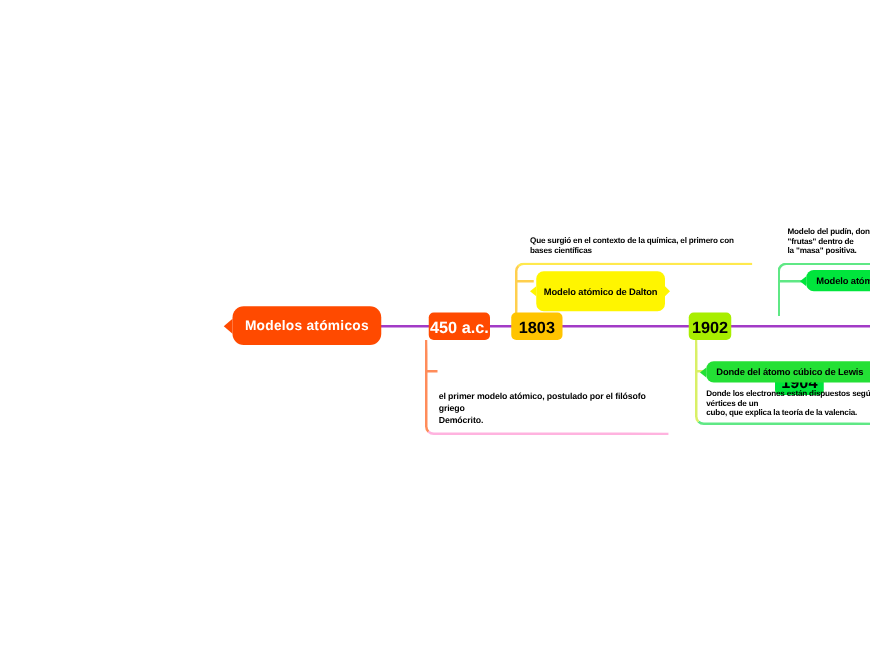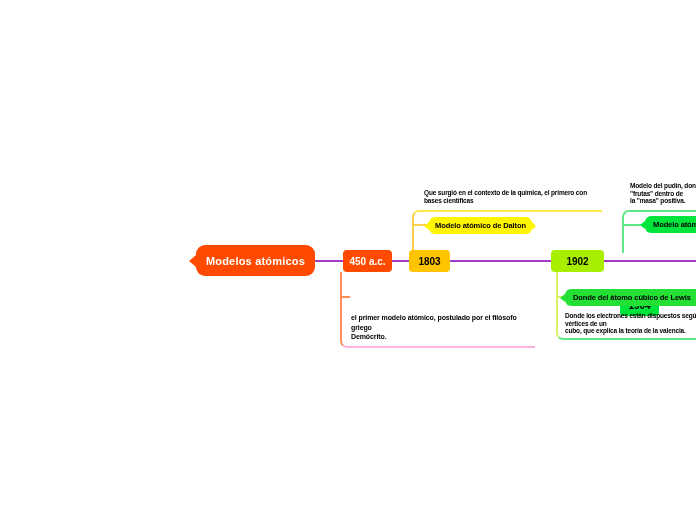--- a/index.html
+++ b/index.html
@@ -18,36 +18,36 @@
     border-left:2px solid var(--gold-light);border-top:2px solid var(--yellow-underline);border-top-left-radius:7px;}
   .elbow-thomson{left:622px;top:210px;width:76px;height:41px;
     border-left:2px solid var(--green-light);border-top:2px solid var(--green-light);border-top-left-radius:7px;}
   .stub{position:absolute;height:2px;z-index:1;}
   .stub-dalton{left:413px;top:224px;width:14px;background:var(--gold-light);}
   .stub-thomson{left:623px;top:224px;width:19px;background:var(--green-light);}
   .stub-democrito{left:341px;top:296px;width:9px;background:var(--orange-light);}
   .stub-lewis{left:557px;top:296px;width:7px;background:var(--chartreuse-light);}
   
   .node{position:absolute;z-index:2;display:flex;align-items:center;justify-content:center;box-sizing:border-box;}
-  .main-node{left:196px;top:245px;width:119px;height:31px;background:var(--orange);
+  .main-node{left:186px;top:245px;width:119px;height:31px;background:var(--orange);
     color:#fff;font-size:11px;border-radius:9px;letter-spacing:.2px;}
   .main-node::before{content:"";position:absolute;left:-7px;top:50%;transform:translateY(-50%);
     border-top:6px solid transparent;border-bottom:6px solid transparent;border-right:7px solid var(--orange);}
-  .year-node{height:22px;border-radius:4px;font-size:10px;}
+  .year-node{height:22px;border-radius:4px;font-size:13px;}
   .year-450{left:343px;top:250px;width:49px;background:var(--orange);color:#fff;}
   .year-1803{left:409px;top:250px;width:41px;background:var(--gold);color:#000;}
-  .year-1902{left:551px;top:250px;width:53px;background:var(--chartreuse);color:#000;}
+  .year-1902{left:551px;top:250px;width:34px;background:var(--chartreuse);color:#000;}
   .year-1904{left:620px;top:258px;width:39px;background:var(--green);color:#000;margin-top:36px;}
   .bubble{position:absolute;z-index:2;display:flex;align-items:center;justify-content:center;
     font-size:7.5px;color:#000;border-radius:6px;letter-spacing:-.1px;white-space:nowrap;box-sizing:border-box;}
   .bubble::before{content:"";position:absolute;left:-5px;top:50%;transform:translateY(-50%);
     border-top:4px solid transparent;border-bottom:4px solid transparent;border-right:5px solid;}
   .bubble::after{content:"";position:absolute;right:-4px;top:50%;transform:translateY(-50%);
     border-top:4px solid transparent;border-bottom:4px solid transparent;border-left:4px solid;}
-  .bubble-dalton{left:429px;top:217px;width:103px;height:17px;background:var(--yellow);}
+  .bubble-dalton{left:429px;top:217px;width:103px;height:32px;background:var(--yellow);}
   .bubble-dalton::before{border-right-color:var(--yellow);}
   .bubble-dalton::after{border-left-color:var(--yellow);}
   .bubble-thomson{left:645px;top:216px;width:125px;height:17px;background:var(--green);justify-content:flex-start;padding-left:8px;}
   .bubble-thomson::before{border-right-color:var(--green);}
   .bubble-thomson::after{border-left-color:var(--green);}
   .bubble-democrito{left:351px;top:289px;width:128px;height:17px;background:var(--cyan);}
   .bubble-democrito::before{border-right-color:var(--cyan);}
   .bubble-democrito::after{border-left-color:var(--cyan);}
   .bubble-lewis{left:565px;top:289px;width:163px;height:17px;background:var(--green-bubble);justify-content:flex-start;padding-left:8px;}
   .bubble-lewis::before{border-right-color:var(--green-bubble);}

